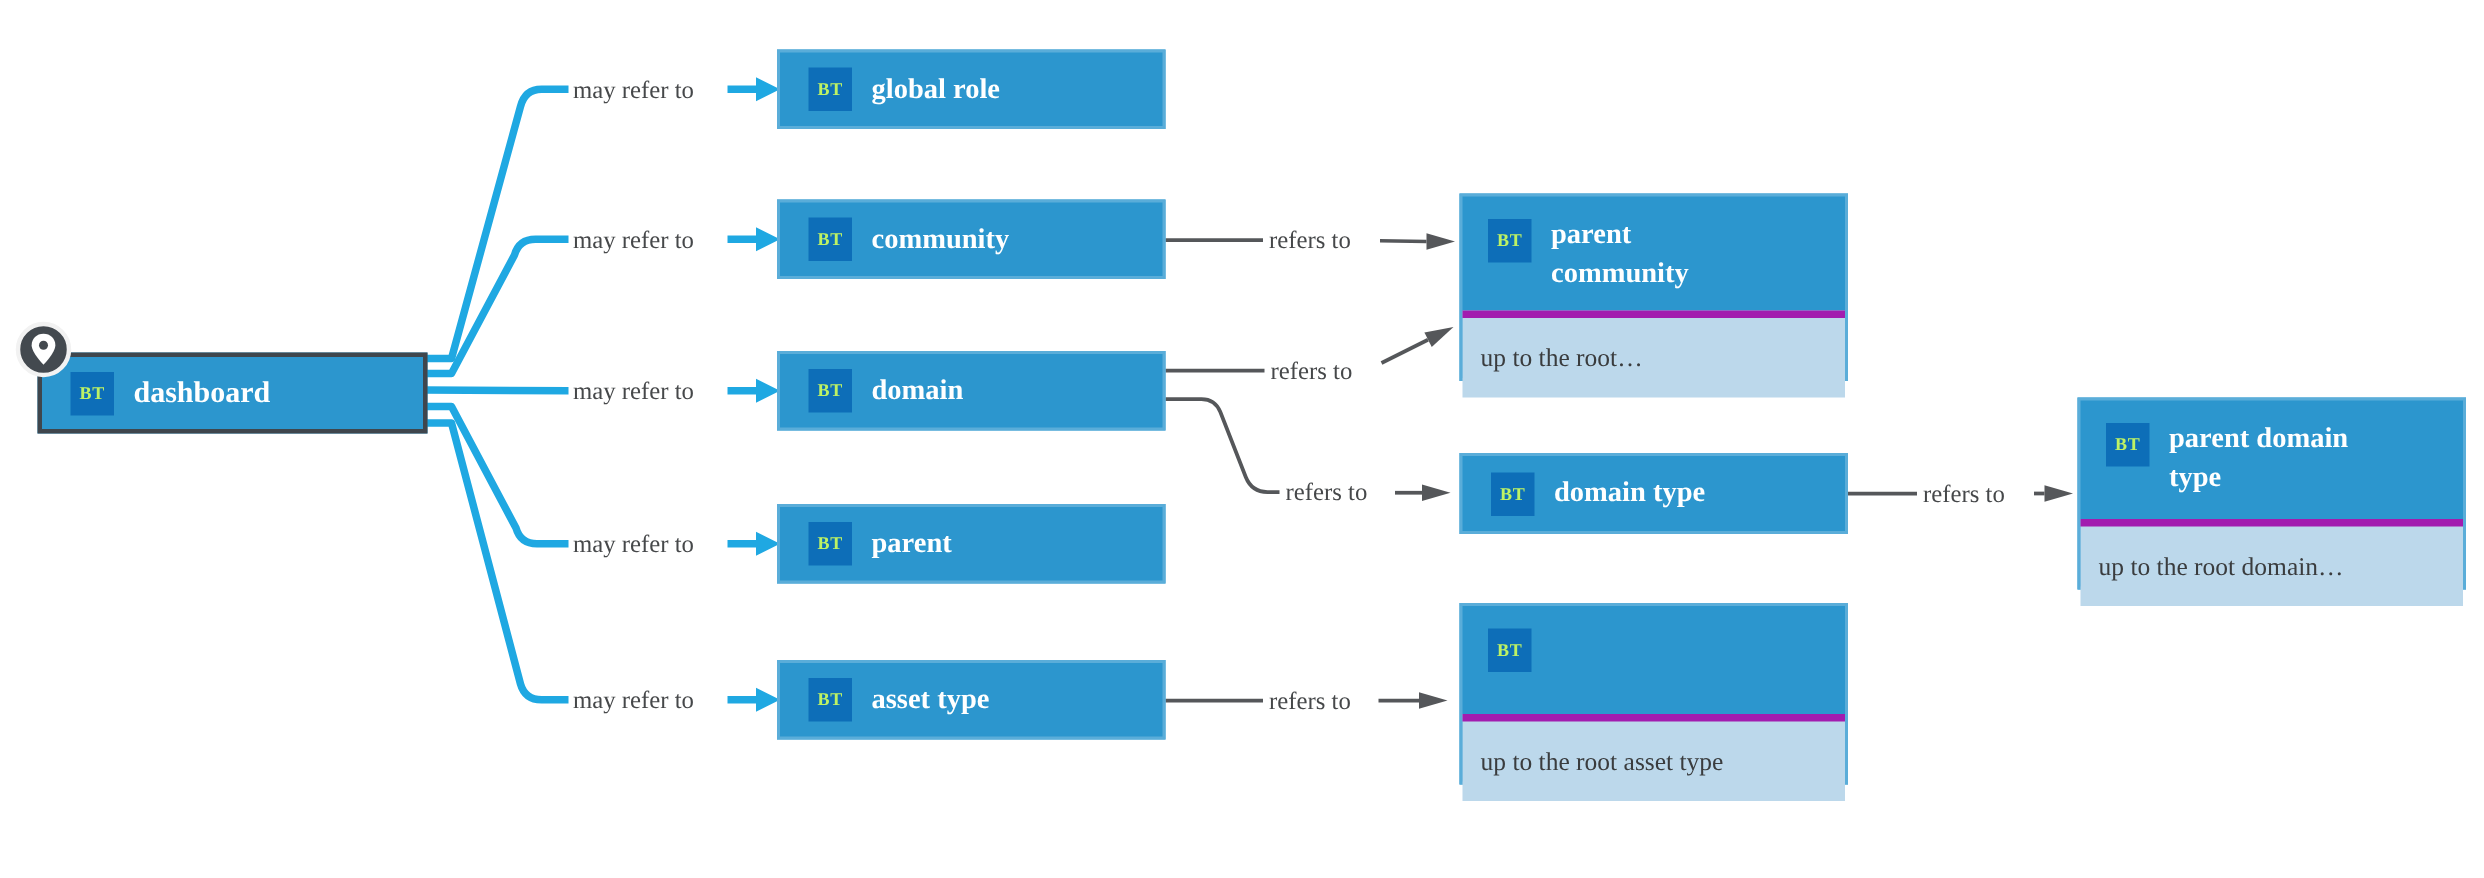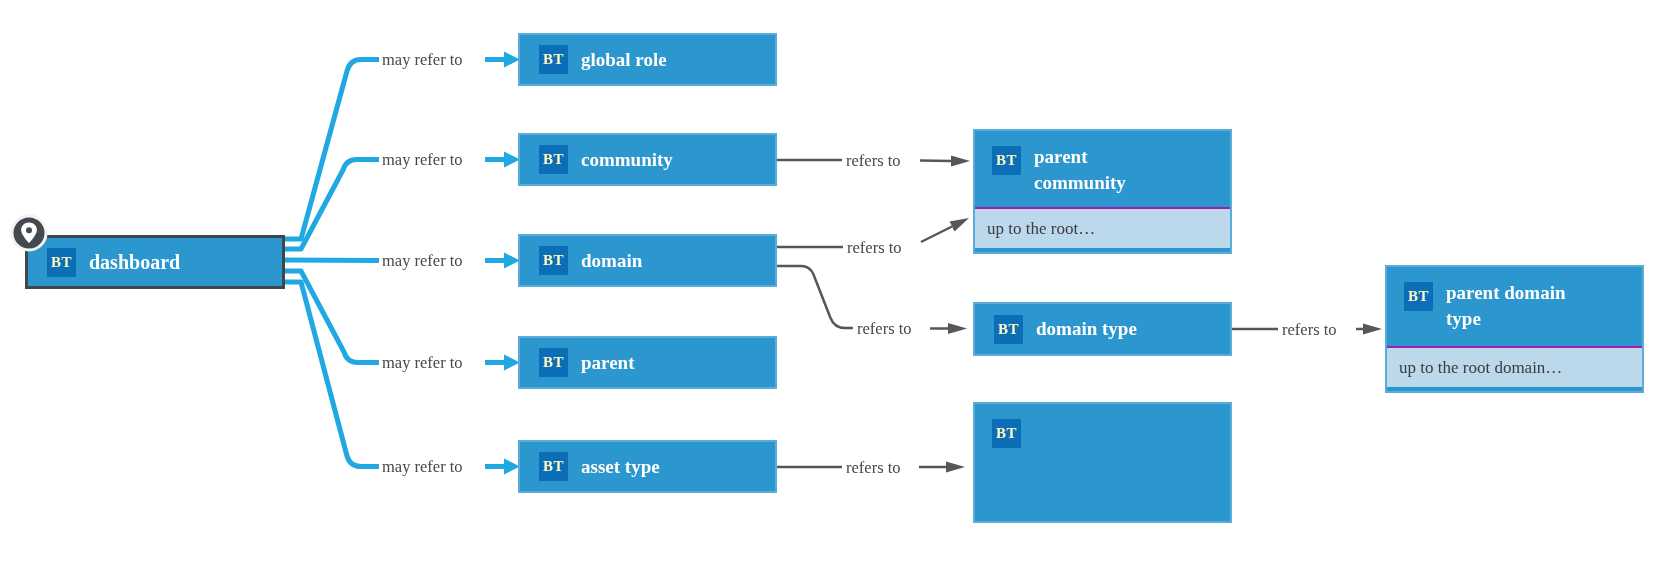--- a/index.html
+++ b/index.html
@@ -9,32 +9,32 @@
   }
   .edges{position:absolute;left:0;top:0;width:1656px;height:585px;}
   .edge-label{font-size:16.5px;fill:#46484a;}
   .node{
     position:absolute;box-sizing:border-box;
     background:#2c96ce;border:2px solid #5aadd9;
     display:flex;align-items:center;gap:13px;padding:0 10px 0 19px;
     color:#ffffff;font-weight:bold;font-size:19px;cursor:pointer;
   }
   .bt{
-    flex:0 0 auto;width:29px;height:29px;background:#0d6eb8;color:#fef9c3;
+    flex:0 0 auto;width:29px;height:29px;background:#0d6eb8;color:#bef264;
     display:flex;align-items:center;justify-content:center;
-    font-size:15px;font-weight:bold;letter-spacing:.5px;
+    font-size:12px;font-weight:bold;letter-spacing:.5px;
   }
   .stacked{display:block;padding:0;}
   .stacked .head{display:flex;align-items:flex-start;gap:13px;padding:13px 10px 0 17px;box-sizing:border-box;}
   .stacked .head .bt{margin-top:2px;}
   .title{line-height:26px;max-width:150px;}
   .note{
-    box-sizing:border-box;background:#bcd8eb;border-top:2px solid #a21caf;
+    box-sizing:border-box;background:#bcd8eb;border-top:5px solid #a21caf;
     color:#3a3c3e;font-weight:normal;font-size:17px;
-    display:flex;align-items:center;padding:0 12px;height:41px;
+    display:flex;align-items:center;padding:0 12px;height:58px;
   }
   .dashboard{border:3px solid #3f464d;font-size:20px;}
   .pin{position:absolute;left:9px;top:213px;width:40px;height:40px;}
 </style>
 </head>
 <body>
 
 <div class="canvas">
 
   <svg class="edges" viewBox="0 0 1656 585">
@@ -135,20 +135,21 @@
 
   <div class="node" style="left:973px;top:302px;width:259px;height:54px;">
     <span class="bt">BT</span>
     <span class="title">domain type</span>
   </div>
 
   <div class="node stacked" style="left:973px;top:402px;width:259px;height:121px;">
     <div class="head" style="height:72px;">
       <span class="bt">BT</span>
     </div>
+    <div class="note">up to the root asset type</div>
   </div>
 
   <div class="node stacked" style="left:1385px;top:265px;width:259px;height:128px;">
     <div class="head" style="height:79px;">
       <span class="bt">BT</span>
       <span class="title">parent domain type</span>
     </div>
     <div class="note">up to the root domain…</div>
   </div>
 

